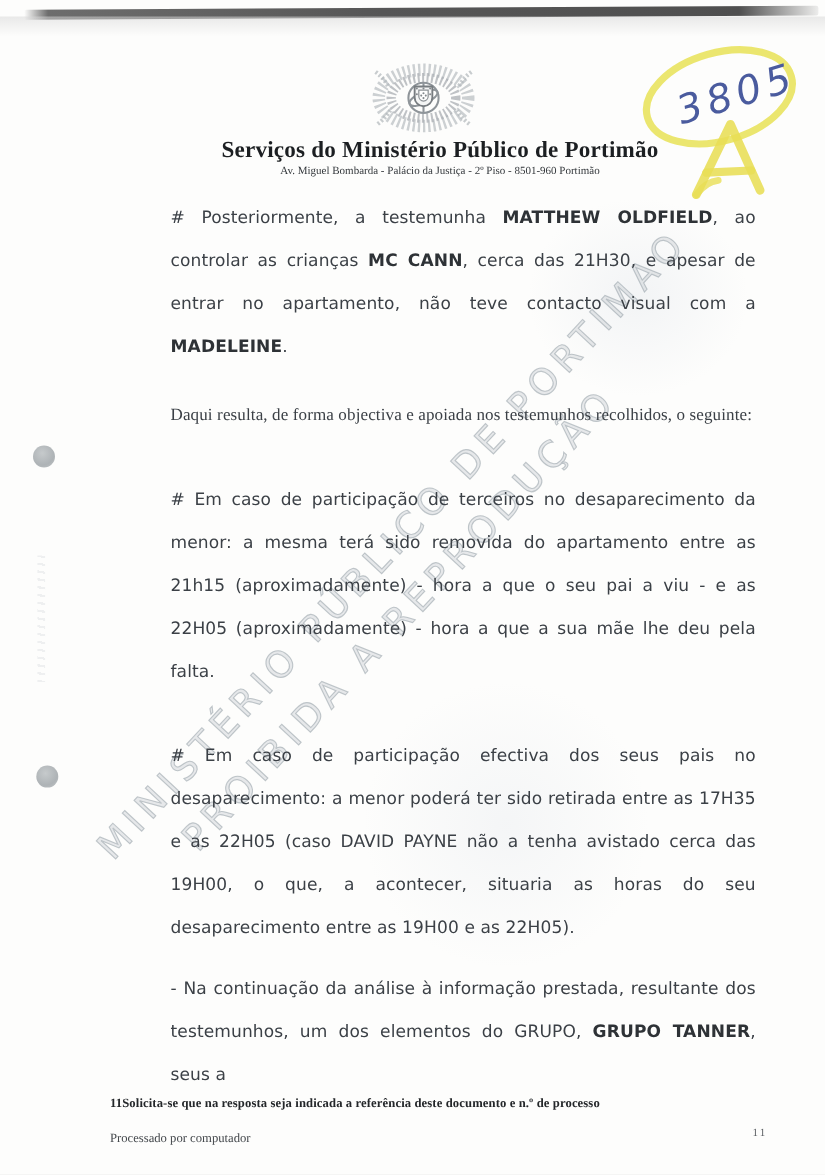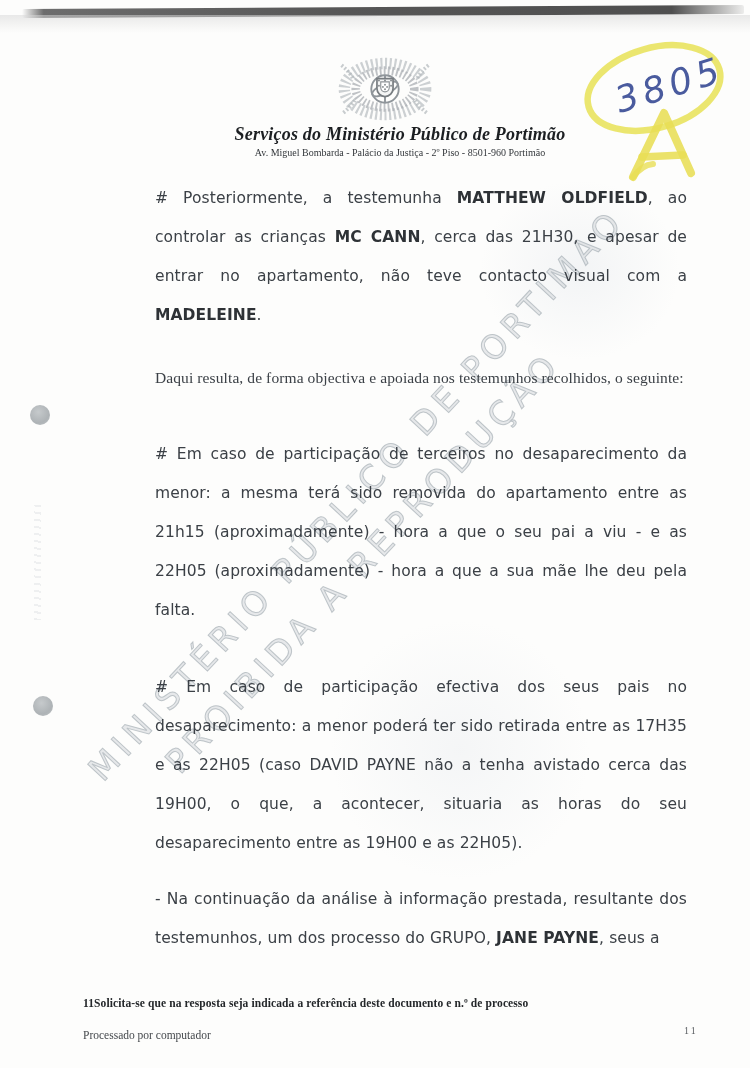--- a/index.html
+++ b/index.html
@@ -40,21 +40,21 @@
     position: absolute; left: 34px; top: 505px; width: 7px; height: 115px;
     background: repeating-linear-gradient(10deg, rgba(165,172,182,0.28) 0 2px, rgba(255,255,255,0) 2px 7px);
     opacity: 0.6;
   }
   
   .emblem { position: absolute; left: 328px; top: 54px; }
   .header-block {
     position: absolute; left: 150px; top: 124px; width: 500px;
     text-align: center; line-height: 1.15;
   }
-  .org-name { font-size: 18px; font-weight: bold; letter-spacing: 0.2px; color: #1c1f22; font-style: italic; }
+  .org-name { font-size: 21px; font-weight: bold; letter-spacing: 0.2px; color: #1c1f22; }
   .org-section { font-size: 13.5px; font-weight: bold; margin-top: 2px; color: #1c1f22; }
   .org-address { font-size: 10px; margin-top: 2px; color: #33373b; }
   .org-contacts { font-size: 10px; margin-top: 1px; color: #33373b; white-space: pre; }
   
   .annotation-svg { position: absolute; left: 570px; top: 26px; }
   
   .watermark {
     position: absolute; left: 375px; top: 512px; width: 0; height: 0;
     pointer-events: none;
   }
@@ -75,21 +75,21 @@
     font-size: 15.5px; line-height: 39px; color: #3b4046;
     text-align: justify; letter-spacing: 0.1px;
   }
   .body-text p { margin: 0; }
   .para-2 { margin-top: 23px !important; font-family: Liberation Serif, serif; }
   .para-3 { margin-top: 38px !important; }
   .para-4 { margin-top: 38px !important; }
   .para-5 { margin-top: 17px !important; }
   .bold-name { font-weight: bold; color: #2e3236; }
   
-  .footnote-block { position: absolute; left: 83px; top: 997px; width: 560px; }
+  .footnote-block { position: absolute; left: 100px; top: 997px; width: 560px; }
   .footnote-main { font-size: 11.5px; font-weight: bold; color: #24272a; letter-spacing: 0.1px; }
   .footnote-processed { font-size: 11.5px; color: #44484c; margin-top: 20px; }
   .page-number { position: absolute; left: 684px; top: 1025px; font-size: 10px; color: #5a5e62; letter-spacing: 2px; }
 </style>
 </head>
 <body>
 
 <div class="page">
 
   <div class="scan-top-bar"></div>
@@ -151,21 +151,21 @@
 
   <div class="body-text">
     <p class="para-1"><span>#  Posteriormente, a testemunha </span><span class="bold-name">MATTHEW OLDFIELD</span><span>, ao controlar as crianças </span><span class="bold-name">MC CANN</span><span>, cerca das 21H30, e apesar de entrar no apartamento, não teve contacto visual com a </span><span class="bold-name">MADELEINE</span><span>.</span></p>
 
     <p class="para-2">Daqui resulta, de forma objectiva e apoiada nos testemunhos recolhidos, o seguinte:</p>
 
     <p class="para-3"># Em caso de participação de terceiros no desaparecimento da menor: a mesma terá sido removida do apartamento entre as 21h15 (aproximadamente) - hora a que o seu pai a viu - e as 22H05 (aproximadamente) - hora a que a sua mãe lhe deu pela falta.</p>
 
     <p class="para-4"># Em caso de participação efectiva dos seus pais no desaparecimento: a menor poderá ter sido retirada entre as 17H35 e as 22H05 (caso DAVID PAYNE não a tenha avistado cerca das 19H00, o que, a acontecer, situaria as horas do seu desaparecimento entre as 19H00 e as 22H05).</p>
 
-    <p class="para-5"><span>- Na continuação da análise à informação prestada, resultante dos testemunhos, um dos processo do GRUPO, </span><span class="bold-name">JANE PAYNE</span><span>, seus a</span></p>
+    <p class="para-5"><span>- Na continuação da análise à informação prestada, resultante dos testemunhos, um dos elementos do GRUPO, </span><span class="bold-name">GRUPO TANNER</span><span>, seus a</span></p>
   </div>
 
   <div class="footnote-block">
     <div class="footnote-main">11Solicita-se que na resposta seja indicada a referência deste documento e n.º de processo</div>
     <div class="footnote-processed">Processado por computador</div>
   </div>
   <div class="page-number">11</div>
 
 </div>
 

